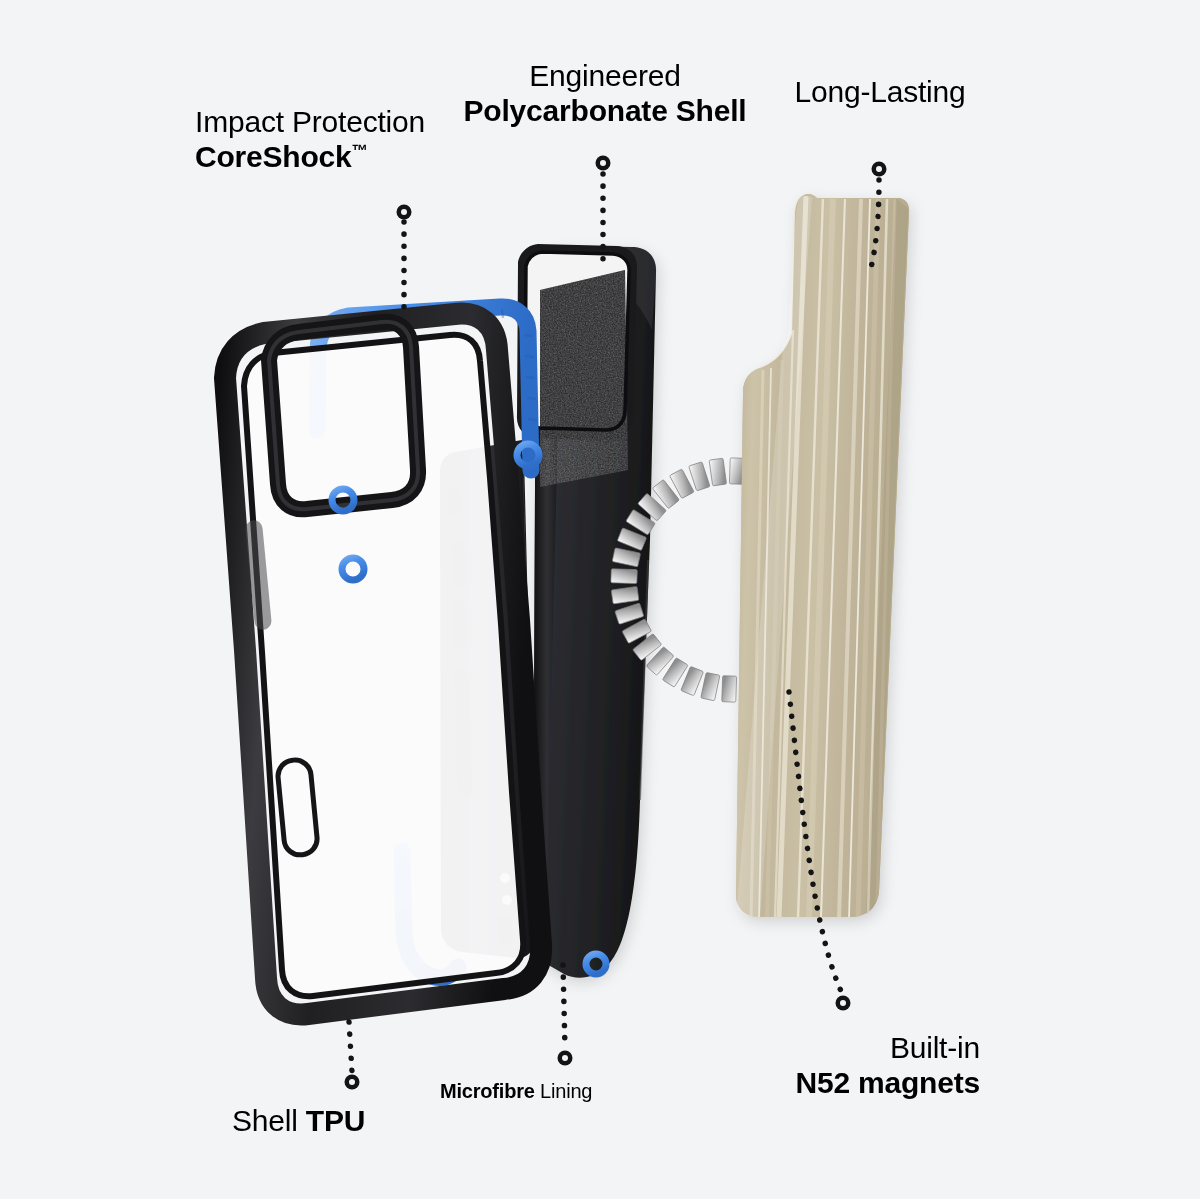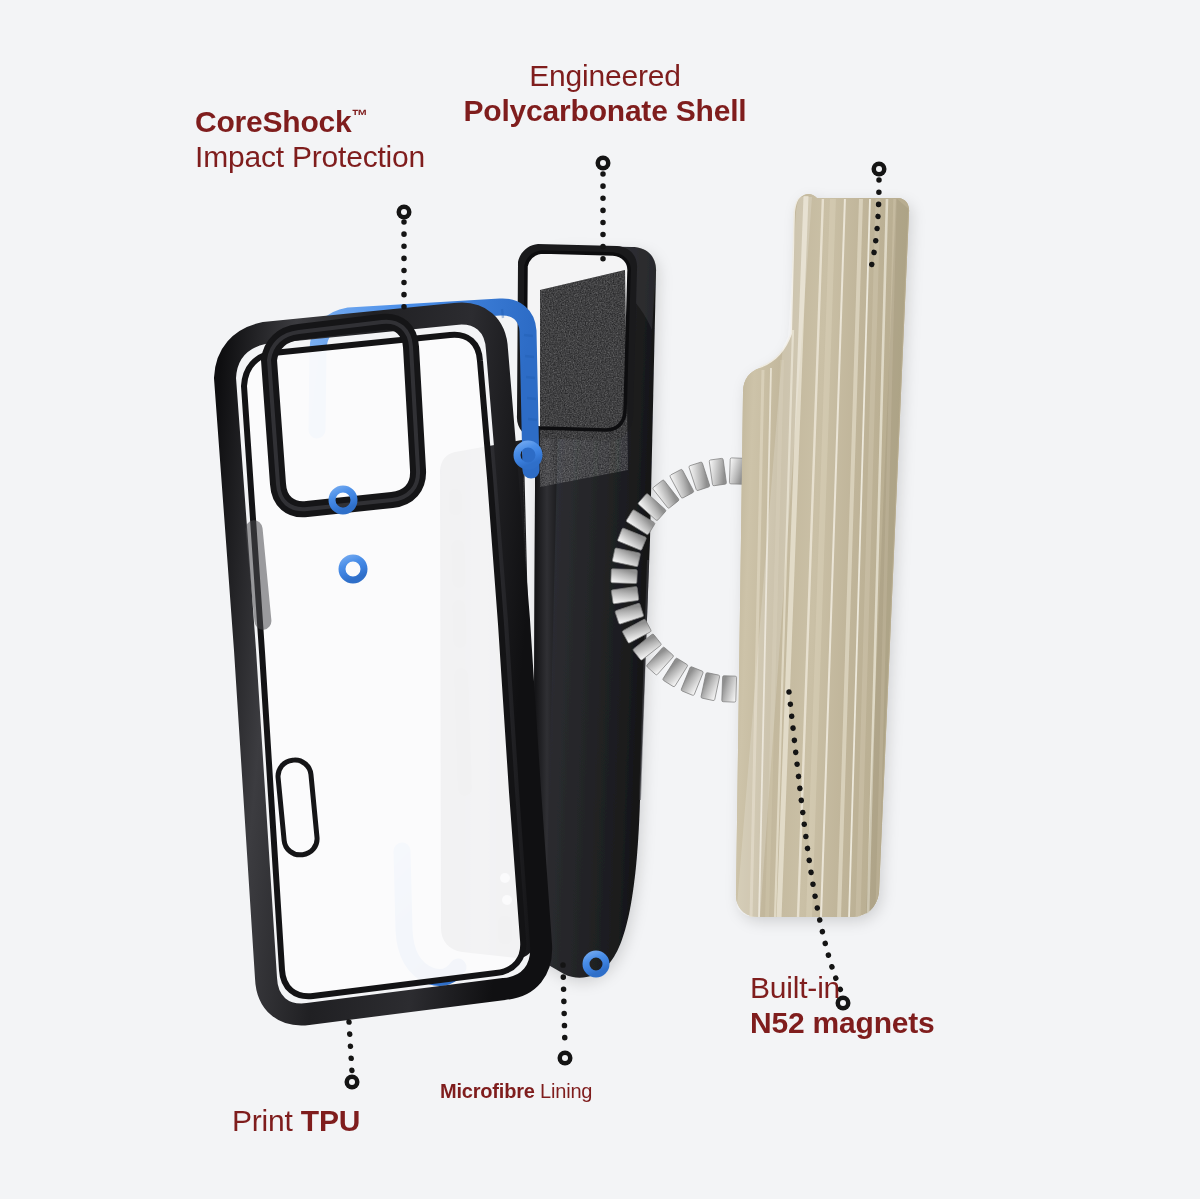--- a/index.html
+++ b/index.html
@@ -17,21 +17,21 @@
   #stage {
     position: relative;
     width: 1200px;
     height: 1199px;
     background: #f3f4f6;
   }
 
   
   .callout {
     position: absolute;
-    color: #7f1d1d;
+    color: #000000;
     line-height: 1.18;
     white-space: nowrap;
     letter-spacing: -0.2px;
   }
   .callout .ln { display: block; }
   .callout .reg { font-weight: 400; }
   .callout .bld { font-weight: 700; }
   .callout .tm {
     font-size: 0.55em;
     vertical-align: super;
@@ -39,21 +39,21 @@
     letter-spacing: 0;
   }
   .c-center { text-align: center; }
   .c-inline { white-space: nowrap; }
 
   #label-coreshock { left: 195px;  top: 104px;  font-size: 30px; text-align: left; }
   #label-polycarb  { left: 455px;  top: 58px;   font-size: 30px; text-align: center; width: 300px; }
   #label-antifade  { left: 735px;  top: 74px;   font-size: 30px; text-align: center; width: 290px; }
   #label-tpu       { left: 232px;  top: 1103px; font-size: 30px; text-align: left; }
   #label-microfibre{ left: 440px;  top: 1080px; font-size: 20px; text-align: left; }
-  #label-n52       { left: 750px;  top: 970px; font-size: 30px; text-align: left; width: 230px; }
+  #label-n52       { left: 750px;  top: 1030px; font-size: 30px; text-align: right; width: 230px; }
 
   
   #leaders {
     position: absolute;
     left: 0; top: 0;
     width: 1200px; height: 1199px;
     pointer-events: none;
   }
 
   
@@ -598,34 +598,35 @@
     </g>
 
     <g>
       <path d="M789 692 C800 790 808 870 822 930 C830 965 838 985 842 993" stroke="#141414" stroke-width="5.5" fill="none" stroke-linecap="round" stroke-dasharray="0.1 12"></path>
       <circle cx="843" cy="1003" r="7.5" fill="#141414"></circle>
       <circle cx="843" cy="1003" r="3" fill="#f3f4f6"></circle>
     </g>
   </svg>
 
   <div class="callout c-center" id="label-coreshock">
+    <span class="ln reg">Impact Protection</span>
     <span class="ln bld"><span>CoreShock</span><span class="tm">™</span></span>
-    <span class="ln reg">Impact Protection</span>
   </div>
 
   <div class="callout c-center" id="label-polycarb">
     <span class="ln reg">Engineered</span>
     <span class="ln bld">Polycarbonate Shell</span>
   </div>
 
   <div class="callout c-center" id="label-antifade">
+    <span class="ln reg">Long-Lasting</span>
   </div>
 
   <div class="callout c-inline" id="label-tpu">
-    <span class="reg">Print</span><span>&nbsp;</span><span class="bld">TPU</span>
+    <span class="reg">Shell</span><span>&nbsp;</span><span class="bld">TPU</span>
   </div>
 
   <div class="callout c-inline" id="label-microfibre">
     <span class="bld">Microfibre</span><span>&nbsp;</span><span class="reg">Lining</span>
   </div>
 
   <div class="callout c-center" id="label-n52">
     <span class="ln reg">Built-in</span>
     <span class="ln bld">N52 magnets</span>
   </div>

